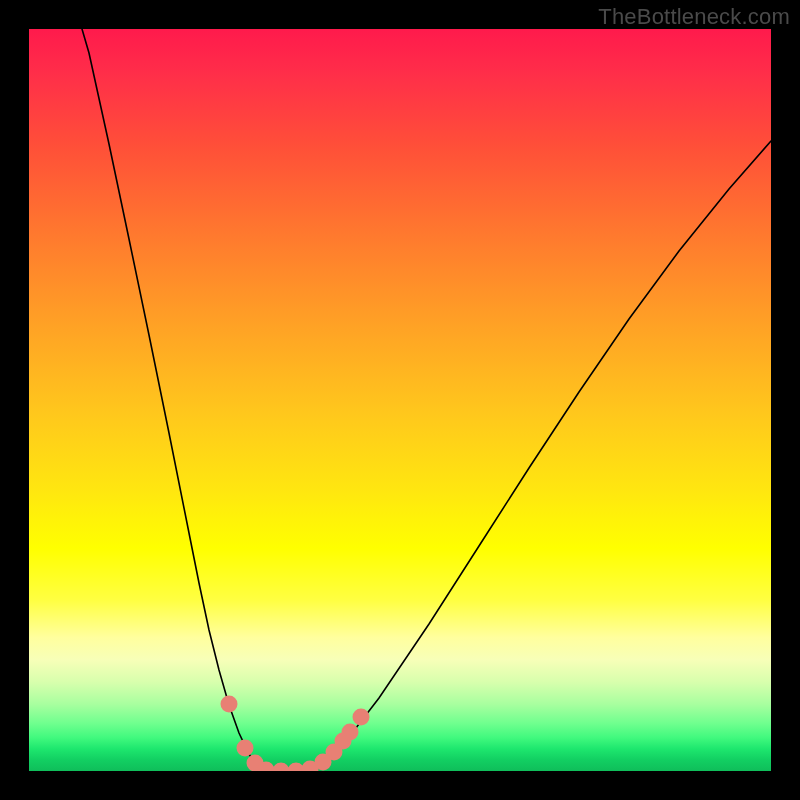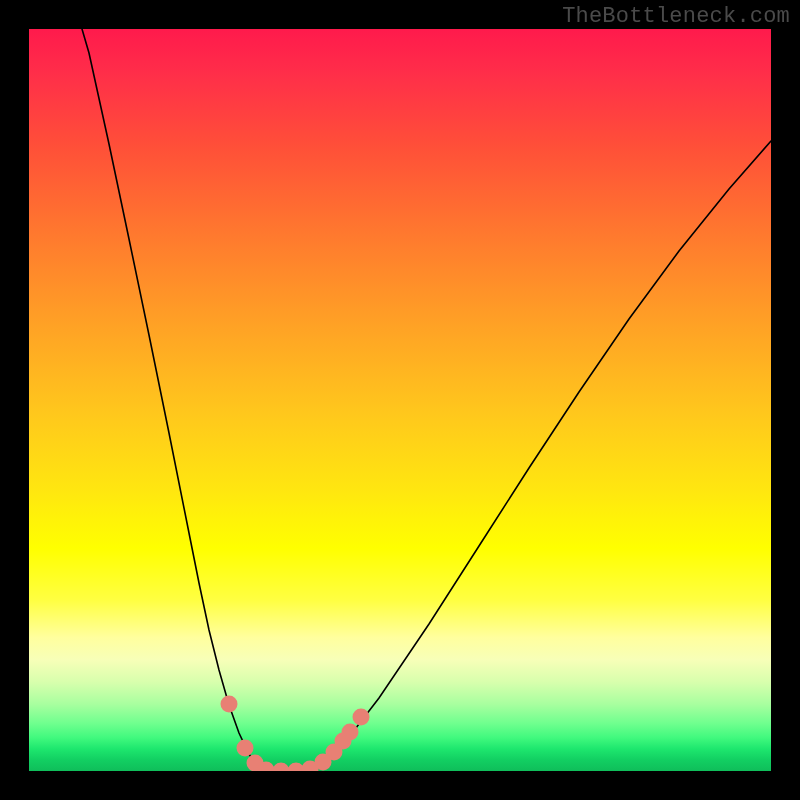--- a/index.html
+++ b/index.html
@@ -53,21 +53,20 @@
   }
   .watermark {
     position: absolute;
     top: 4px;
     right: 10px;
     color: #4a4a4a;
     font-size: 22px;
     font-weight: 400;
     letter-spacing: 0.2px;
     user-select: none;
-    font-family: Liberation Mono, monospace;
   }
   svg.curve {
     position: absolute;
     inset: 0;
   }
 </style>
 </head>
 <body>
 
 <div class="frame">

